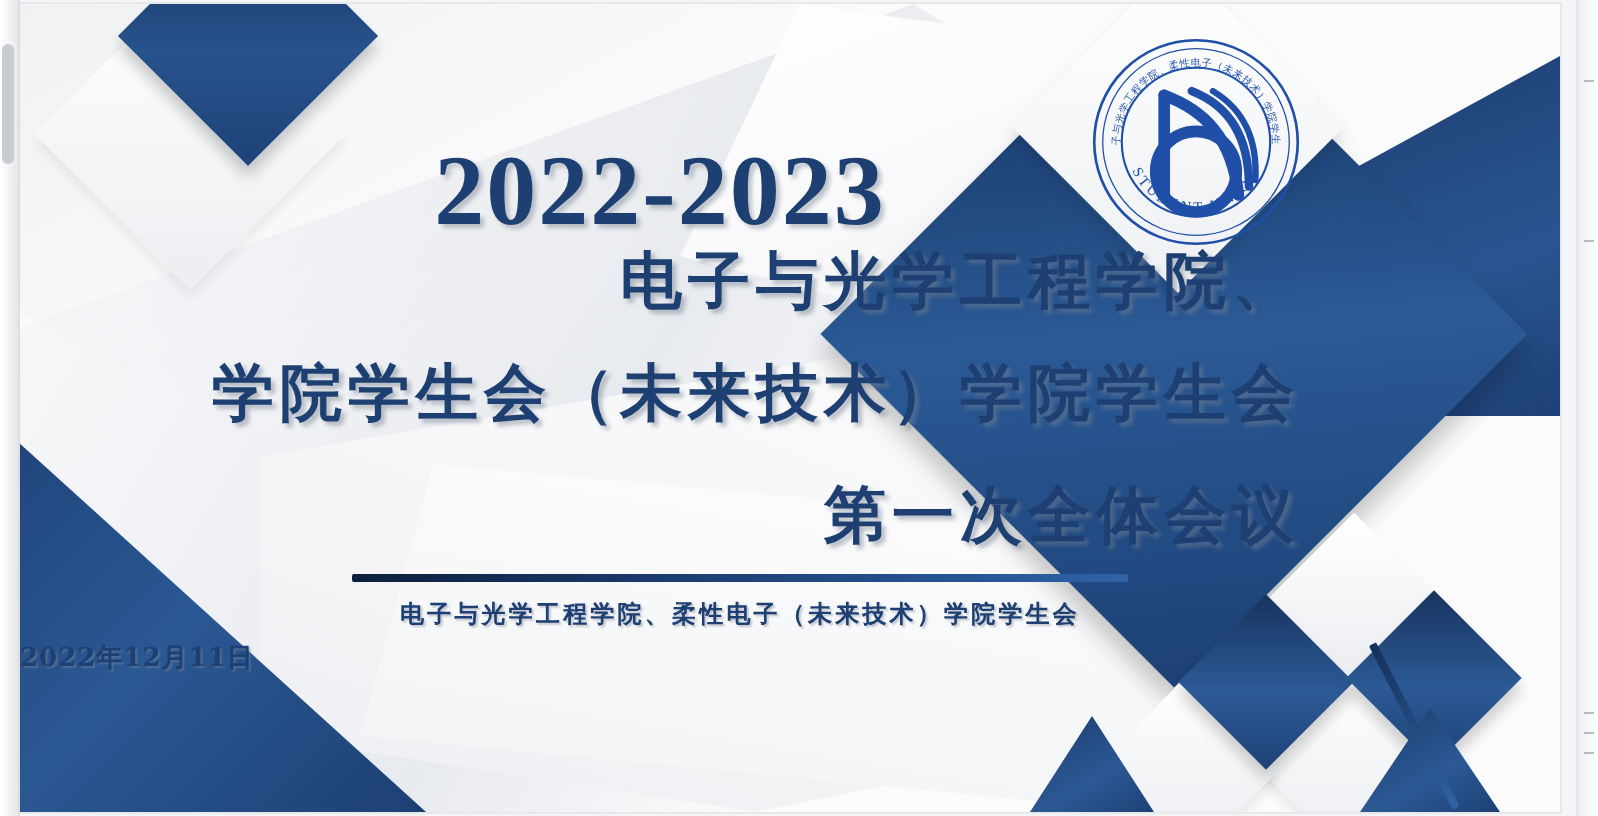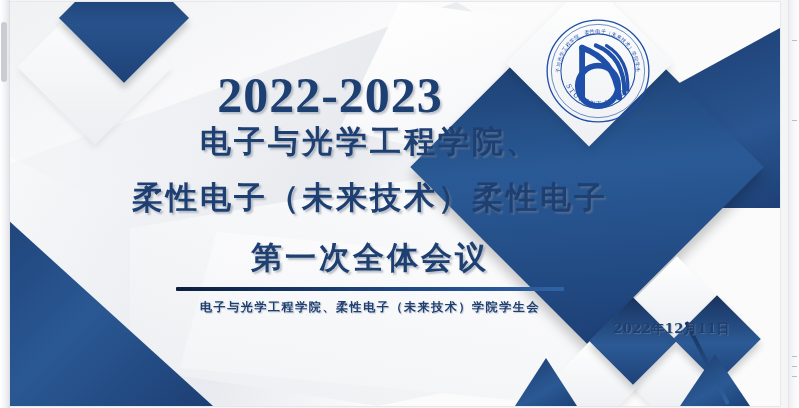--- a/index.html
+++ b/index.html
@@ -237,30 +237,29 @@
     line-height: 1;
     letter-spacing: 1px;
     color: #1d3f72;
     text-shadow: 2px 2px 2px rgba(120,130,145,.45);
   }
 
   .cn-title {
     position: absolute;
     left: 0;
     width: 640px;
-    text-align: center;
+    text-align: right;
     font-family: "DejaVu Serif", "Liberation Serif", serif;
     font-weight: bold;
     font-size: 31px;
     line-height: 1;
     letter-spacing: 3px;
     color: #1d3f72;
     text-shadow: 2px 2px 2px rgba(120,130,145,.5);
     white-space: nowrap;
-    margin-left: 40px;
   }
   .cn-l1 { top: 124px; }
   .cn-l2 { top: 180px; }
   .cn-l3 { top: 240px; font-family: Liberation Serif, serif; }
 
   .rule {
     position: absolute;
     left: 166px;
     top: 285px;
     width: 388px;
@@ -281,21 +280,21 @@
     letter-spacing: 1.6px;
     color: #1d3f72;
     text-shadow: 1px 1px 1px rgba(130,140,155,.45);
     white-space: nowrap;
   }
   .date-line {
     position: absolute;
     left: 0;
     top: 318px;
     width: 720px;
-    text-align: right;
+    text-align: left;
     font-family: "DejaVu Serif", "Liberation Serif", serif;
     font-weight: bold;
     font-size: 13px;
     letter-spacing: 0.5px;
     color: #1d3f72;
     text-shadow: 1px 1px 1px rgba(130,140,155,.45);
   }
 </style>
 </head>
 <body>
@@ -362,21 +361,21 @@
           <textPath href="#arcBot" startOffset="50%" text-anchor="middle">STUDENT UNION</textPath>
         </text>
       </svg>
     </div>
 
     <div class="text-block">
       <div class="year-line">2022-2023</div>
 
       <div class="cn-title cn-l1">电子与光学工程学院、</div>
 
-      <div class="cn-title cn-l2">柔性电子（未来技术）柔性电子</div>
+      <div class="cn-title cn-l2">学院学生会（未来技术）学院学生会</div>
 
       <div class="cn-title cn-l3">第一次全体会议</div>
 
       <div class="rule"></div>
 
       <div class="org-line">电子与光学工程学院、柔性电子（未来技术）学院学生会</div>
 
       <div class="date-line">2022年12月11日</div>
     </div>
 

